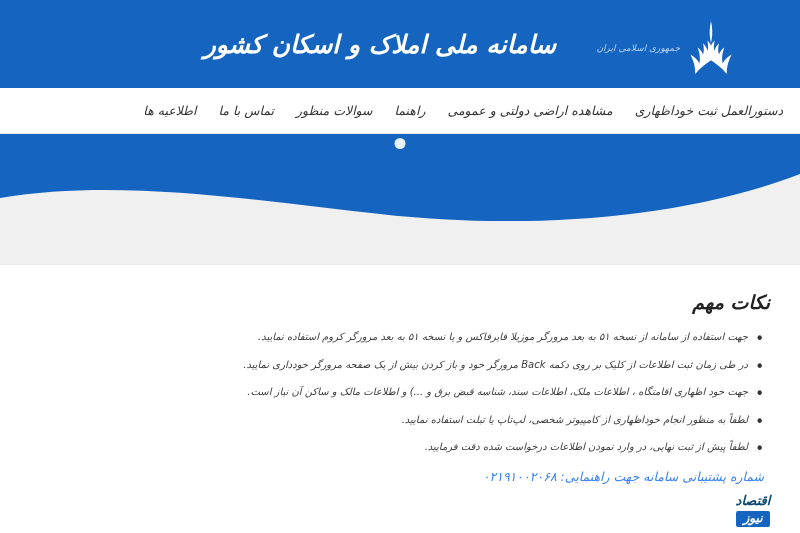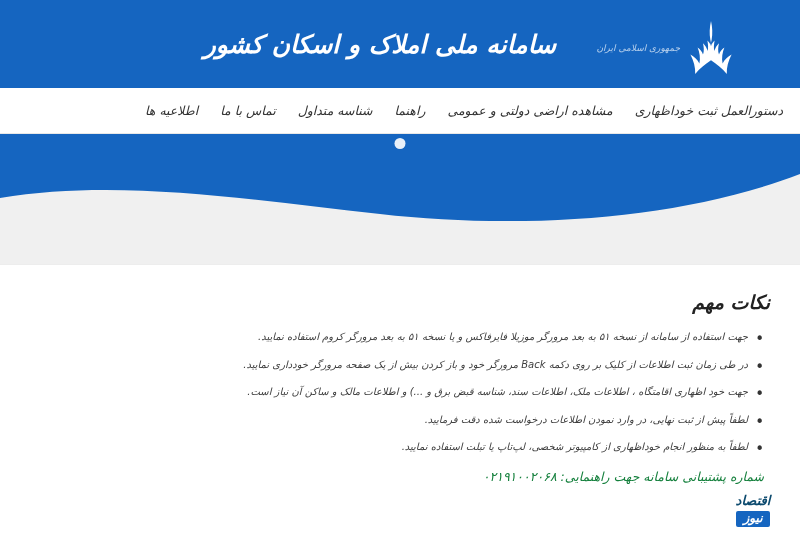--- a/index.html
+++ b/index.html
@@ -144,21 +144,21 @@
   .notes li::before {
     content: "•";
     position: absolute;
     right: 0;
     top: -1px;
     color: #333333;
     font-size: 15px;
   }
   .support-line {
     text-align: right;
-    color: #15803d;
+    color: #3b82f6;
     font-size: 12.5px;
     margin-top: 2px;
     padding-right: 6px;
     line-height: 1.6;
   }
 
   
   .watermark {
     position: absolute;
     right: 8px;
@@ -199,42 +199,42 @@
         </svg>
       </div>
       <div class="emblem-sub">جمهوری اسلامی ایران</div>
     </div>
   </div>
 
   <nav class="navbar">
     <a class="nav-item">دستورالعمل ثبت خوداظهاری</a>
     <a class="nav-item">مشاهده اراضی دولتی و عمومی</a>
     <a class="nav-item">راهنما</a>
-    <a class="nav-item">شناسه متداول</a>
+    <a class="nav-item">سوالات منظور</a>
     <a class="nav-item">تماس با ما</a>
     <a class="nav-item">اطلاعیه ها</a>
   </nav>
 
   <div class="hero">
     <div class="hero-blue">
       <svg viewBox="0 0 800 95" width="800" height="95" preserveAspectRatio="none" aria-hidden="true">
         <path d="M0,0 L800,0 L800,40 C680,86 520,96 380,80 C250,66 120,44 0,64 Z" fill="#1565c0"></path>
       </svg>
     </div>
     <div class="scroll-dot"></div>
   </div>
 
   <div class="content">
     <h2 class="section-title">نکات مهم</h2>
     <ul class="notes">
       <li>جهت استفاده از سامانه از نسخه ۵۱ به بعد مرورگر موزیلا فایرفاکس و یا نسخه ۵۱ به بعد مرورگر کروم استفاده نمایید.</li>
       <li>در طی زمان ثبت اطلاعات از کلیک بر روی دکمه Back مرورگر خود و باز کردن بیش از یک صفحه مرورگر خودداری نمایید.</li>
       <li>جهت خود اظهاری اقامتگاه ، اطلاعات ملک، اطلاعات سند، شناسه قبض برق و ...) و اطلاعات مالک و ساکن آن نیاز است.</li>
+      <li>لطفاً به منظور انجام خوداظهاری از کامپیوتر شخصی، لپ‌تاپ یا تبلت استفاده نمایید.</li>
       <li>لطفاً پیش از ثبت نهایی، در وارد نمودن اطلاعات درخواست شده دقت فرمایید.</li>
-      <li>لطفاً به منظور انجام خوداظهاری از کامپیوتر شخصی، لپ‌تاپ یا تبلت استفاده نمایید.</li>
     </ul>
     <div class="support-line">شماره پشتیبانی سامانه جهت راهنمایی: ۰۲۱۹۱۰۰۲۰۶۸</div>
   </div>
 
   <div class="watermark">
     <div class="wm-top">اقتصاد</div>
     <div class="wm-bottom">نیوز</div>
   </div>
 
 </div>

